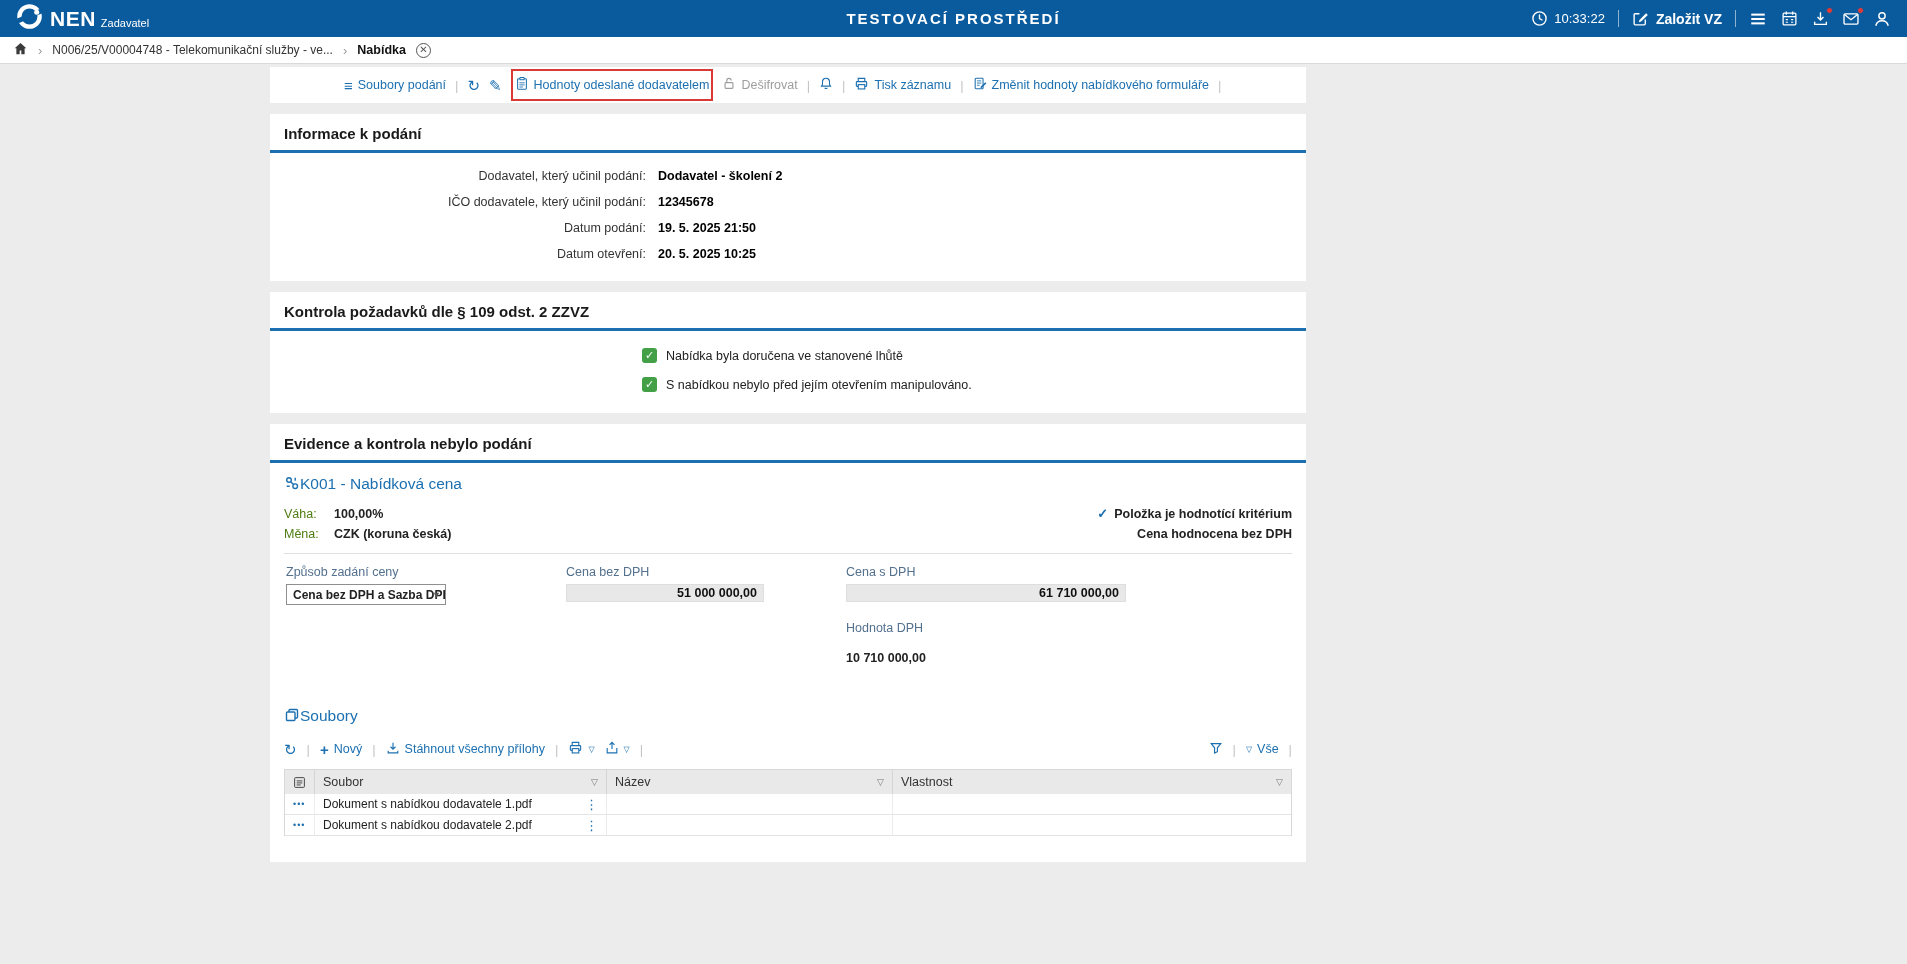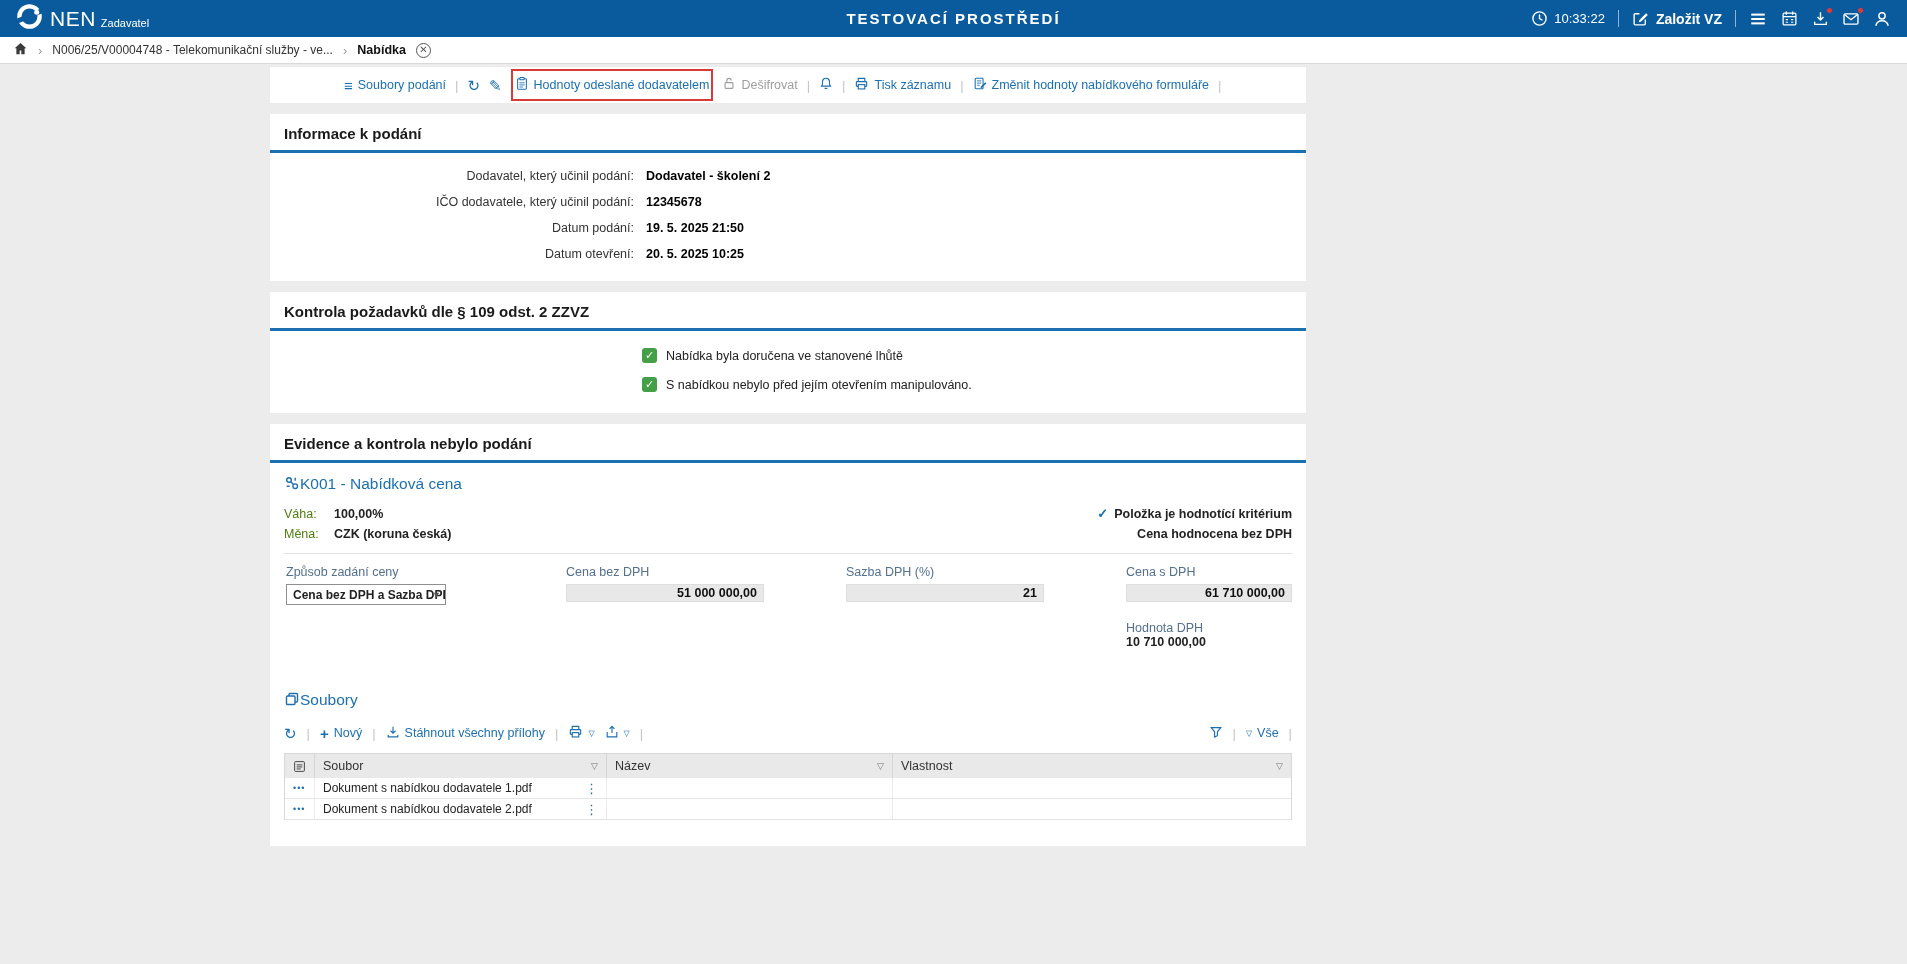--- a/index.html
+++ b/index.html
@@ -9,21 +9,21 @@
     --c-green:#43a047;
   }
   *{box-sizing:border-box;margin:0;padding:0;}
   html,body{width:1907px;height:964px;overflow:hidden;}
   body{font-family:"Liberation Sans",sans-serif;background:#ececec;color:#222;}
 
   
   .topbar{height:37px;background:var(--c-topbar);display:flex;align-items:center;padding:0 16px;position:relative;color:#fff;}
   .brand{display:flex;align-items:center;gap:7px;}
   .brand-text{display:flex;align-items:flex-end;gap:5px;}
-  .brand-name{font-size:21px;font-weight:normal;letter-spacing:.5px;line-height:1;}
+  .brand-name{font-size:21px;font-weight:bold;letter-spacing:.5px;line-height:1;}
   .brand-sub{font-size:11px;line-height:1.1;}
   .topbar-title{position:absolute;left:50%;transform:translateX(-50%);font-weight:bold;font-size:15px;letter-spacing:2px;}
   .topbar-right{margin-left:auto;display:flex;align-items:center;gap:13px;font-size:13px;}
   .tgrp{display:flex;align-items:center;gap:6px;}
   .vsep{width:1px;height:17px;background:rgba(255,255,255,.55);}
   .tb-ic{position:relative;width:18px;height:18px;display:inline-flex;align-items:center;justify-content:center;cursor:pointer;}
   .tb-ic svg{display:block;}
   .badge-dot{position:absolute;top:-3px;right:-4px;width:7px;height:7px;border-radius:50%;background:#e53935;border:1px solid var(--c-topbar);}
   .create-vz{display:flex;align-items:center;gap:6px;font-weight:bold;font-size:14px;cursor:pointer;}
 
@@ -44,21 +44,21 @@
   .tb-item.disabled{color:#9e9e9e;cursor:default;}
   .tb-sep{color:#c4c4c4;font-size:13px;}
   .glyph{font-size:15px;line-height:1;}
   .red-box{border:2px solid var(--c-highlight);padding:5px 2px;display:flex;align-items:center;gap:6px;}
 
   
   .section{width:1036px;background:#fff;margin-top:11px;}
   .section-header{padding:11px 14px 8px;font-size:15px;font-weight:bold;color:#1a1a1a;border-bottom:3px solid var(--c-accent);}
   .section-body{padding:10px 0 14px;}
 
-  .frow{display:flex;align-items:center;padding:6px 4px;font-size:12.5px;}
+  .frow{display:flex;align-items:center;padding:6px 16px;font-size:12.5px;}
   .flabel{width:360px;text-align:right;color:#333;flex:none;}
   .fvalue{margin-left:12px;font-weight:bold;color:#000000;}
 
   .check-row{display:flex;align-items:center;gap:9px;padding:7px 0 7px 372px;font-size:12.5px;}
   .checkbox-green{width:15px;height:15px;border-radius:3px;background:var(--c-green);color:#fff;font-size:11px;line-height:15px;text-align:center;flex:none;}
 
   
   .sub-title{display:flex;align-items:flex-start;color:var(--c-accent);font-size:15.5px;padding:12px 14px 8px;}
   .sub-title svg{flex:none;}
   .kv-row{display:flex;align-items:center;padding:3px 14px;font-size:12.5px;}
@@ -69,21 +69,21 @@
   .divider{height:1px;background:#e0e0e0;margin:9px 14px;}
 
   .form-grid{display:grid;grid-template-columns:280px 280px 280px 166px;padding:2px 14px 0 16px;font-size:12.5px;}
   .field{display:flex;flex-direction:column;gap:5px;}
   .field-label{color:#53708e;}
   .select-box{width:160px;height:21px;background:#fff;border:1px solid #8f8f8f;font-weight:bold;font-size:12px;padding:1px 16px 1px 6px;position:relative;display:flex;align-items:center;cursor:pointer;white-space:nowrap;overflow:hidden;}
   .select-caret{position:absolute;right:4px;color:#555;font-size:9px;}
   .num-input{width:198px;height:18px;background:#e8e8e8;border:1px solid #dedede;font-weight:bold;font-size:12.5px;text-align:right;padding:1px 6px;font-family:"Liberation Sans",sans-serif;color:#111;}
   .num-input.full{width:100%;}
   .vat-amount{margin-top:14px;}
-  .vat-amount .fv{font-weight:bold;font-size:12.5px;}
+  .vat-amount .fv{font-weight:bold;font-size:12.5px;margin-top:16px;}
 
   
   .files-title{margin-top:30px;}
   .files-toolbar{display:flex;align-items:center;gap:10px;padding:5px 14px 7px;color:var(--c-accent);font-size:12.5px;}
   .files-toolbar .right{margin-left:auto;display:flex;align-items:center;gap:10px;}
   .plus{font-size:15px;font-weight:bold;}
   .caret{font-size:8px;color:var(--c-accent);}
 
   .ftable{margin:4px 14px 0;border:1px solid #d8d8d8;border-bottom:none;}
   .trow{display:grid;grid-template-columns:30px 292px 286px 1fr;align-items:stretch;}
@@ -329,24 +329,20 @@
         <span class="select-box">
           <span>Cena bez DPH a Sazba DPH</span>
           <span class="select-caret">▼</span>
         </span>
       </div>
       <div class="field">
         <span class="field-label">Cena bez DPH</span>
         <input class="num-input" readonly="" value="51 000 000,00" style="">
       </div>
       <div class="field">
-        <span class="field-label">Sazba DPH (%)</span>
-        <input class="num-input" readonly="" value="21" style="">
-      </div>
-      <div class="field">
         <span class="field-label">Cena s DPH</span>
         <input class="num-input full" readonly="" value="61 710 000,00" style="">
         <div class="vat-amount">
           <div class="field-label">Hodnota DPH</div>
           <div class="fv">10 710 000,00</div>
         </div>
       </div>
     </div>
 
     <div class="sub-title files-title">

